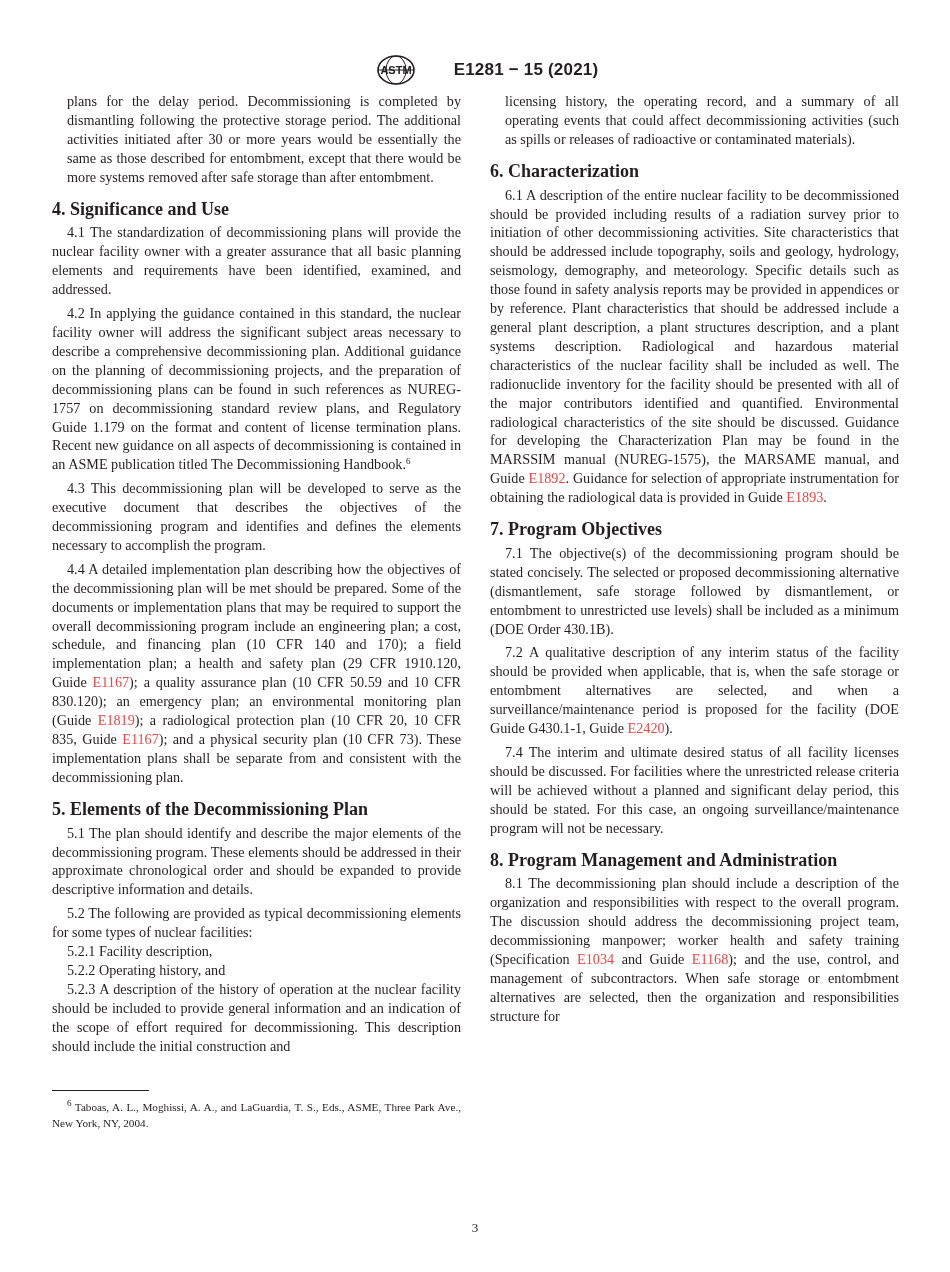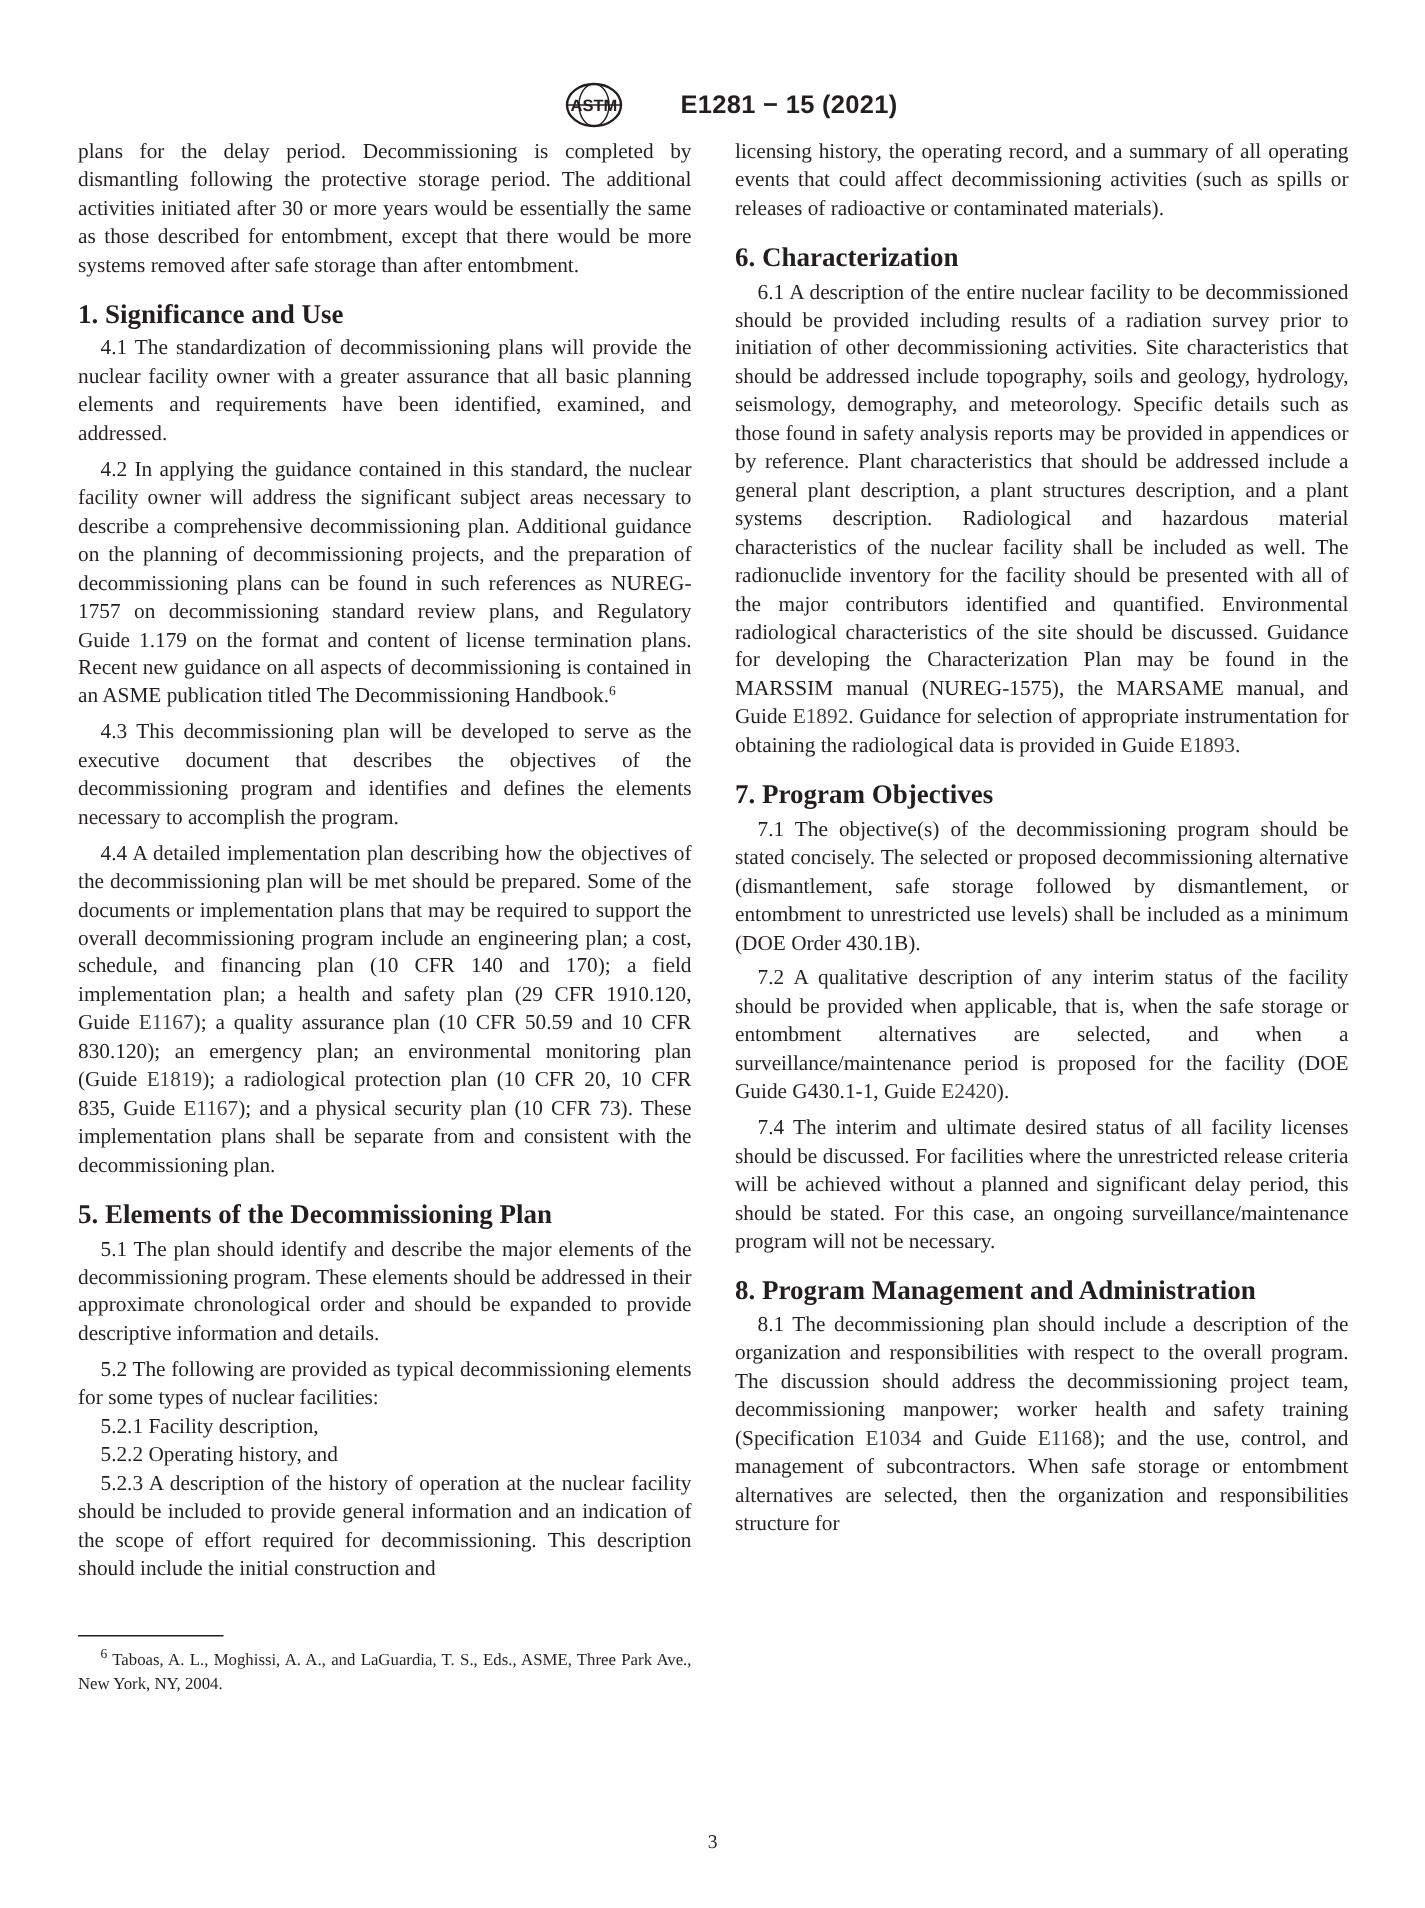--- a/index.html
+++ b/index.html
@@ -7,24 +7,24 @@
          font-family: "Liberation Serif", "DejaVu Serif", serif; color: #231f20; }
   .header { position: absolute; top: 54px; left: 12px; width: 950px; height: 32px;
             display: flex; justify-content: center; align-items: center; gap: 6px; }
   .logo { width: 40px; height: 32px; }
   .doc-id { font-family: "Liberation Sans", "DejaVu Sans", sans-serif; font-weight: bold;
             font-size: 17px; color: #231f20; letter-spacing: 0.2px; padding-left: 32px; }
   .col { position: absolute; top: 92px; width: 409px; font-size: 14.2px; line-height: 18.9px; }
   .col.left { left: 52px; }
   .col.right { left: 490px; }
   p { margin: 0 0 5px 0; text-align: justify; text-indent: 15px; hyphens: manual; }
-  p.noindent { text-indent: 0; }
+  p.noindent { text-indent: 0; margin-left: 15px; }
   p.sub { margin: 0; }
   h2 { font-size: 18px; font-weight: bold; margin: 13px 0 5px 0; line-height: 18.9px; }
-  .link { color: #404040; }
+  .link { color: #ef4444; }
   sup { font-size: 9px; line-height: 0; vertical-align: 5px; }
   .fn-rule { width: 97px; border-top: 1px solid #231f20; margin: 34px 0 8px 0; }
   .footnote { font-size: 11.2px; line-height: 16px; text-align: justify; text-indent: 15px; margin: 0; }
   .page-num { position: absolute; top: 1220px; left: 0; width: 950px; text-align: center;
               font-size: 13px; color: #231f20; }
 </style>
 </head>
 <body>
 
 <div class="header">
@@ -33,21 +33,21 @@
     <ellipse cx="20" cy="16" rx="10" ry="14" fill="none" stroke="#231f20" stroke-width="1"></ellipse>
     <line x1="2" y1="16" x2="38" y2="16" stroke="#231f20" stroke-width="1"></line>
     <text x="20" y="20" text-anchor="middle" font-family="Liberation Sans, sans-serif" font-weight="bold" font-size="11" fill="#231f20">ASTM</text>
   </svg>
   <span class="doc-id">E1281 − 15 (2021)</span>
 </div>
 
 <div class="col left">
   <p class="noindent">plans for the delay period. Decommissioning is completed by dismantling following the protective storage period. The additional activities initiated after 30 or more years would be essentially the same as those described for entombment, except that there would be more systems removed after safe storage than after entombment.</p>
 
-  <h2>1.  Significance and Use</h2>
+  <h2>4.  Significance and Use</h2>
   <p>4.1 The standardization of decommissioning plans will provide the nuclear facility owner with a greater assurance that all basic planning elements and requirements have been identified, examined, and addressed.</p>
   <p><span>4.2  In applying the guidance contained in this standard, the nuclear facility owner will address the significant subject areas necessary to describe a comprehensive decommissioning plan. Additional guidance on the planning of decommissioning projects, and the preparation of decommissioning plans can be found in such references as NUREG-1757 on decommissioning standard review plans, and Regulatory Guide 1.179 on the format and content of license termination plans. Recent new guidance on all aspects of decommissioning is contained in an ASME publication titled The Decommissioning Handbook.</span><sup>6</sup></p>
   <p>4.3  This decommissioning plan will be developed to serve as the executive document that describes the objectives of the decommissioning program and identifies and defines the elements necessary to accomplish the program.</p>
   <p><span>4.4 A detailed implementation plan describing how the objectives of the decommissioning plan will be met should be prepared. Some of the documents or implementation plans that may be required to support the overall decommissioning program include an engineering plan; a cost, schedule, and financing plan (10 CFR 140 and 170); a field implementation plan; a health and safety plan (29 CFR 1910.120, Guide </span><span class="link">E1167</span><span>); a quality assurance plan (10 CFR 50.59 and 10 CFR 830.120); an emergency plan; an environmental monitoring plan (Guide </span><span class="link">E1819</span><span>); a radiological protection plan (10 CFR 20, 10 CFR 835, Guide </span><span class="link">E1167</span><span>); and a physical security plan (10 CFR 73). These implementation plans shall be separate from and consistent with the decommissioning plan.</span></p>
 
   <h2>5.  Elements of the Decommissioning Plan</h2>
   <p>5.1 The plan should identify and describe the major elements of the decommissioning program. These elements should be addressed in their approximate chronological order and should be expanded to provide descriptive information and details.</p>
   <p class="sub">5.2  The following are provided as typical decommissioning elements for some types of nuclear facilities:</p>
   <p class="sub">5.2.1  Facility description,</p>
   <p class="sub">5.2.2  Operating history, and</p>

